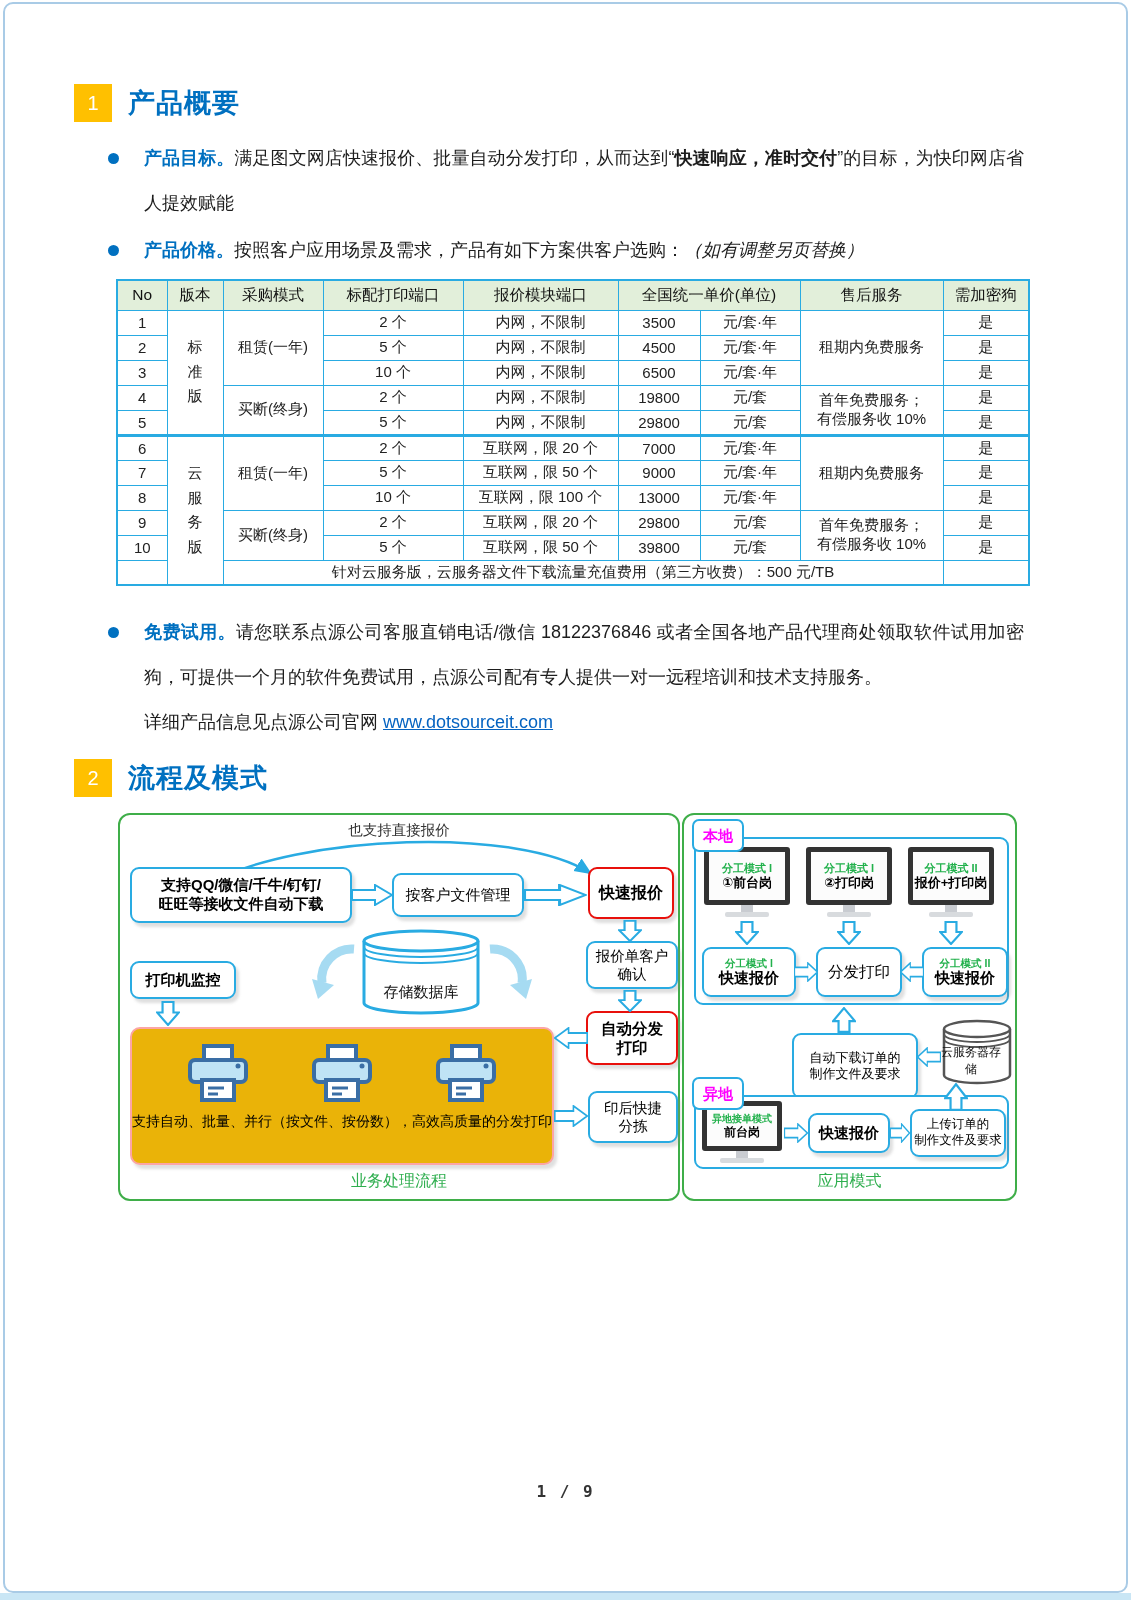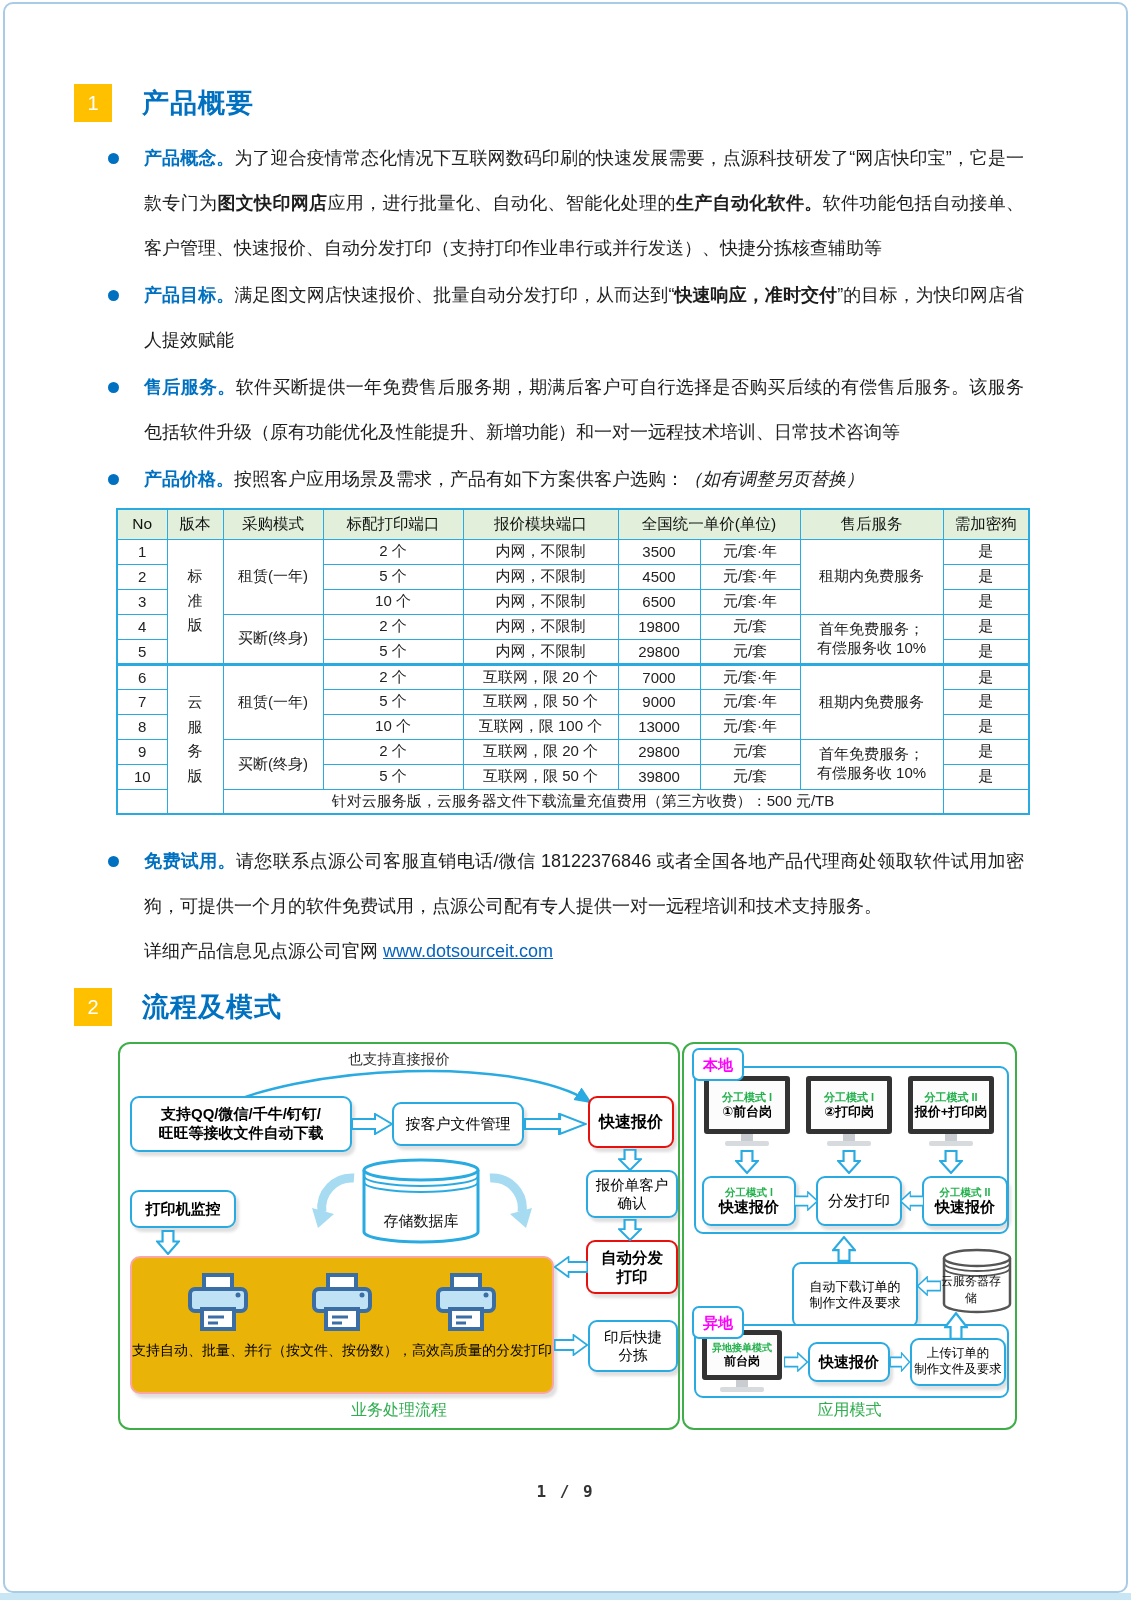--- a/index.html
+++ b/index.html
@@ -21,21 +21,21 @@
     background:#c9e6f5;
   }
   .content { position:absolute; left:72px; top:84px; width:987px; }
 
   
   .sec-header { display:flex; align-items:center; margin-left:2px; }
   .sec-num {
     width:38px; height:38px; background:#FFC000; color:#fff;
     font-size:20px; display:flex; align-items:center; justify-content:center;
   }
-  .sec-title { color:#0070C0; font-size:27px; font-weight:bold; margin-left:30px; letter-spacing:1px; }
+  .sec-title { color:#0070C0; font-size:27px; font-weight:bold; margin-left:16px; letter-spacing:1px; }
 
   
   .blist { list-style:none; margin:14px 0 0 34px; width:918px; }
   .bitem {
     position:relative; padding-left:38px; margin-bottom:2px;
     font-size:18px; line-height:45px; text-align:justify; color:#1d1d1d;
   }
   .bdot { position:absolute; left:2px; top:17px; width:11px; height:11px; border-radius:50%; background:#0070C0; }
   .kw { color:#0070C0; font-weight:bold; }
   .blink { color:#0563C1; text-decoration:underline; cursor:pointer; }
@@ -136,29 +136,21 @@
 <div class="content">
 
   <div class="sec-header">
     <div class="sec-num">1</div>
     <div class="sec-title">产品概要</div>
   </div>
 
   <ul class="blist">
     <li class="bitem">
       <span class="bdot"></span>
-      <span class="kw">产品概念。</span><span>为了迎合疫情常态化情况下互联网数码印刷的快速发展需要，点源科技研发了“网店快印宝”，它是一款专门为</span><b>图文快印网店</b><span>应用，进行批量化、自动化、智能化处理的</span><b>生产自动化软件。</b><span>软件功能包括自动接单、客户管理、快速报价、自动分发打印（支持打印作业串行或并行发送）、快捷分拣核查辅助等</span>
-    </li>
-    <li class="bitem">
-      <span class="bdot"></span>
       <span class="kw">产品目标。</span><span>满足图文网店快速报价、批量自动分发打印，从而达到“</span><b>快速响应，准时交付</b><span>”的目标，为快印网店省人提效赋能</span>
-    </li>
-    <li class="bitem">
-      <span class="bdot"></span>
-      <span class="kw">售后服务。</span><span>软件买断提供一年免费售后服务期，期满后客户可自行选择是否购买后续的有偿售后服务。该服务包括软件升级（原有功能优化及性能提升、新增功能）和一对一远程技术培训、日常技术咨询等</span>
     </li>
     <li class="bitem">
       <span class="bdot"></span>
       <span class="kw">产品价格。</span><span>按照客户应用场景及需求，产品有如下方案供客户选购：</span><i>（如有调整另页替换）</i>
     </li>
   </ul>
 
   <table class="price">
     <colgroup>
       <col style="width:50px">

